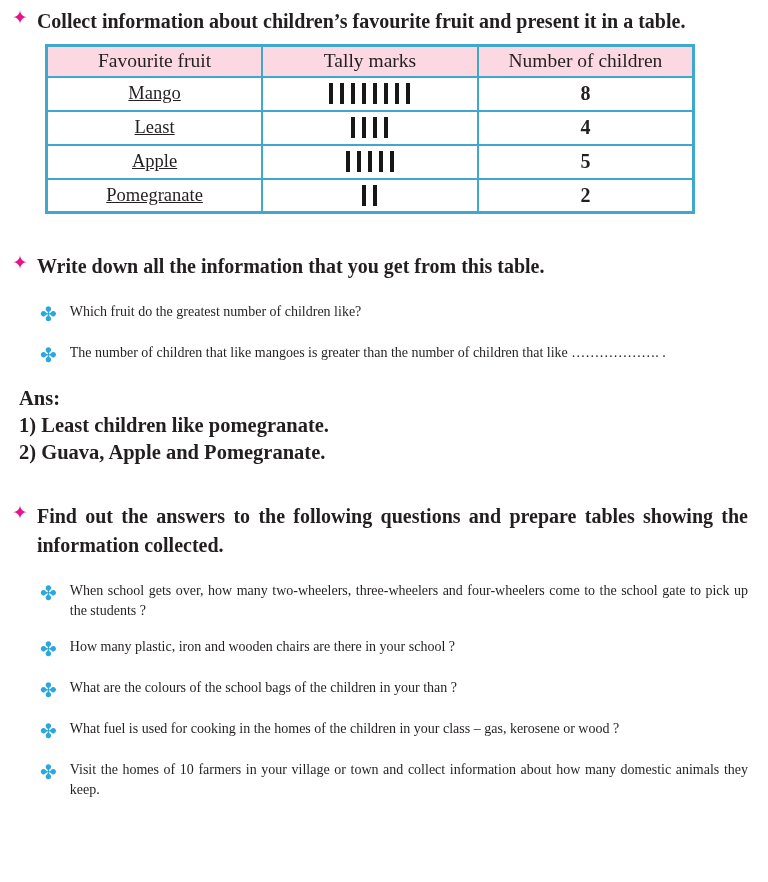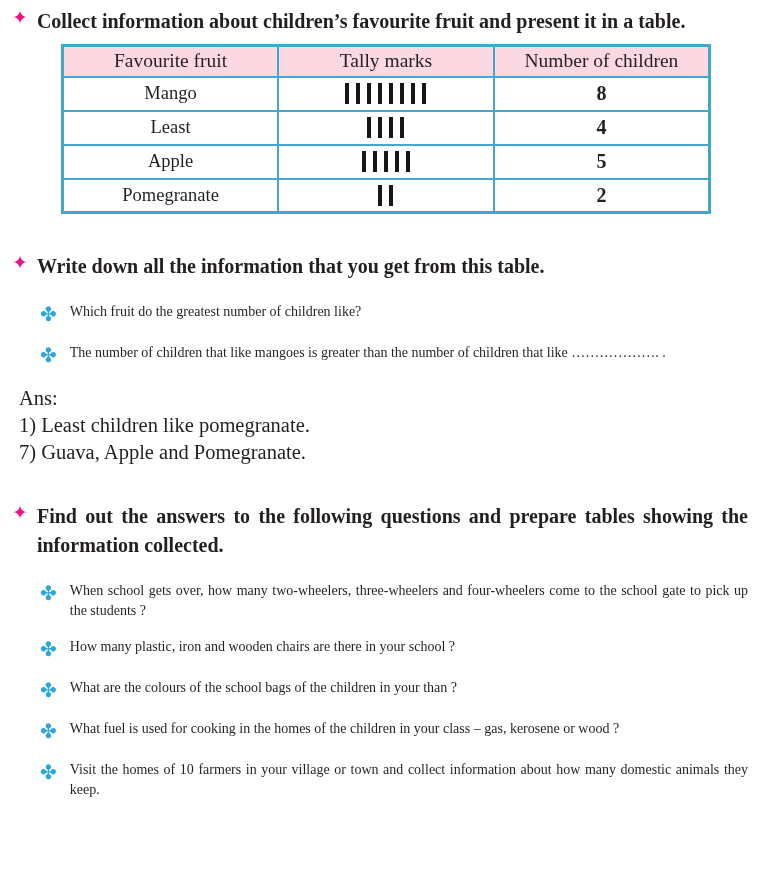--- a/index.html
+++ b/index.html
@@ -37,39 +37,39 @@
     font-weight: bold;
     font-size: 20px;
     line-height: 1.45;
     text-align: justify;
     max-width: 712px;
   }
 
   
   .fruit-table {
     border-collapse: collapse;
-    margin: 8px 0 0 49px;
+    margin: 8px 0 0 33px;
     width: 650px;
     table-layout: fixed;
     border: 3px solid var(--table-border);
   }
   .fruit-table th, .fruit-table td {
     border: 2px solid var(--table-border);
     text-align: center;
     vertical-align: middle;
     padding: 0;
   }
   .fruit-table th {
     background: var(--header-bg);
     font-weight: normal;
     font-size: 19.5px;
     height: 31px;
   }
   .fruit-table td { height: 34px; }
-  .fruit-cell { font-size: 18.5px; }
+  .fruit-cell { font-size: 18.5px; text-decoration: underline; }
   .num-cell { font-weight: bold; font-size: 20px; }
   .tally-bar {
     display: inline-block;
     width: 4px; height: 21px;
     background: #171717;
     margin: 0 3.5px;
     vertical-align: middle;
   }
 
   
@@ -91,21 +91,21 @@
     text-align: justify;
     max-width: 682px;
   }
 
   
   .ans-block {
     margin: 17px 0 0 7px;
     font-size: 20.5px;
     line-height: 1.32;
   }
-  .ans-line { margin: 0; }
+  .ans-line { margin: 0; font-weight: bold; }
 
   .sec-gap-lg { margin-top: 38px; }
   .sec-gap-md { margin-top: 36px; }
   .q-first { margin-top: 21px; }
 </style>
 </head>
 <body>
 
 <div class="page">
 
@@ -158,21 +158,21 @@
       <div class="q-item">
         <span class="club">✤</span>
         <p class="q-text">The number of children that like mangoes is greater than the number of children that like ………………. .</p>
       </div>
     </div>
 
   <div class="ans-block">
     <p class="ans-line">Ans:</p>
     <div>
         <p class="ans-line">1) Least children like pomegranate.</p>
-        <p class="ans-line">7) Guava, Apple and Pomegranate.</p>
+        <p class="ans-line">2) Guava, Apple and Pomegranate.</p>
       </div>
   </div>
 
   <div class="h-row sec-gap-md">
     <span class="diamond">✦</span>
     <p class="h-text">Find out the answers to the following questions and prepare tables showing the information collected.</p>
   </div>
   <div>
       <div class="q-item q-first">
         <span class="club">✤</span>

